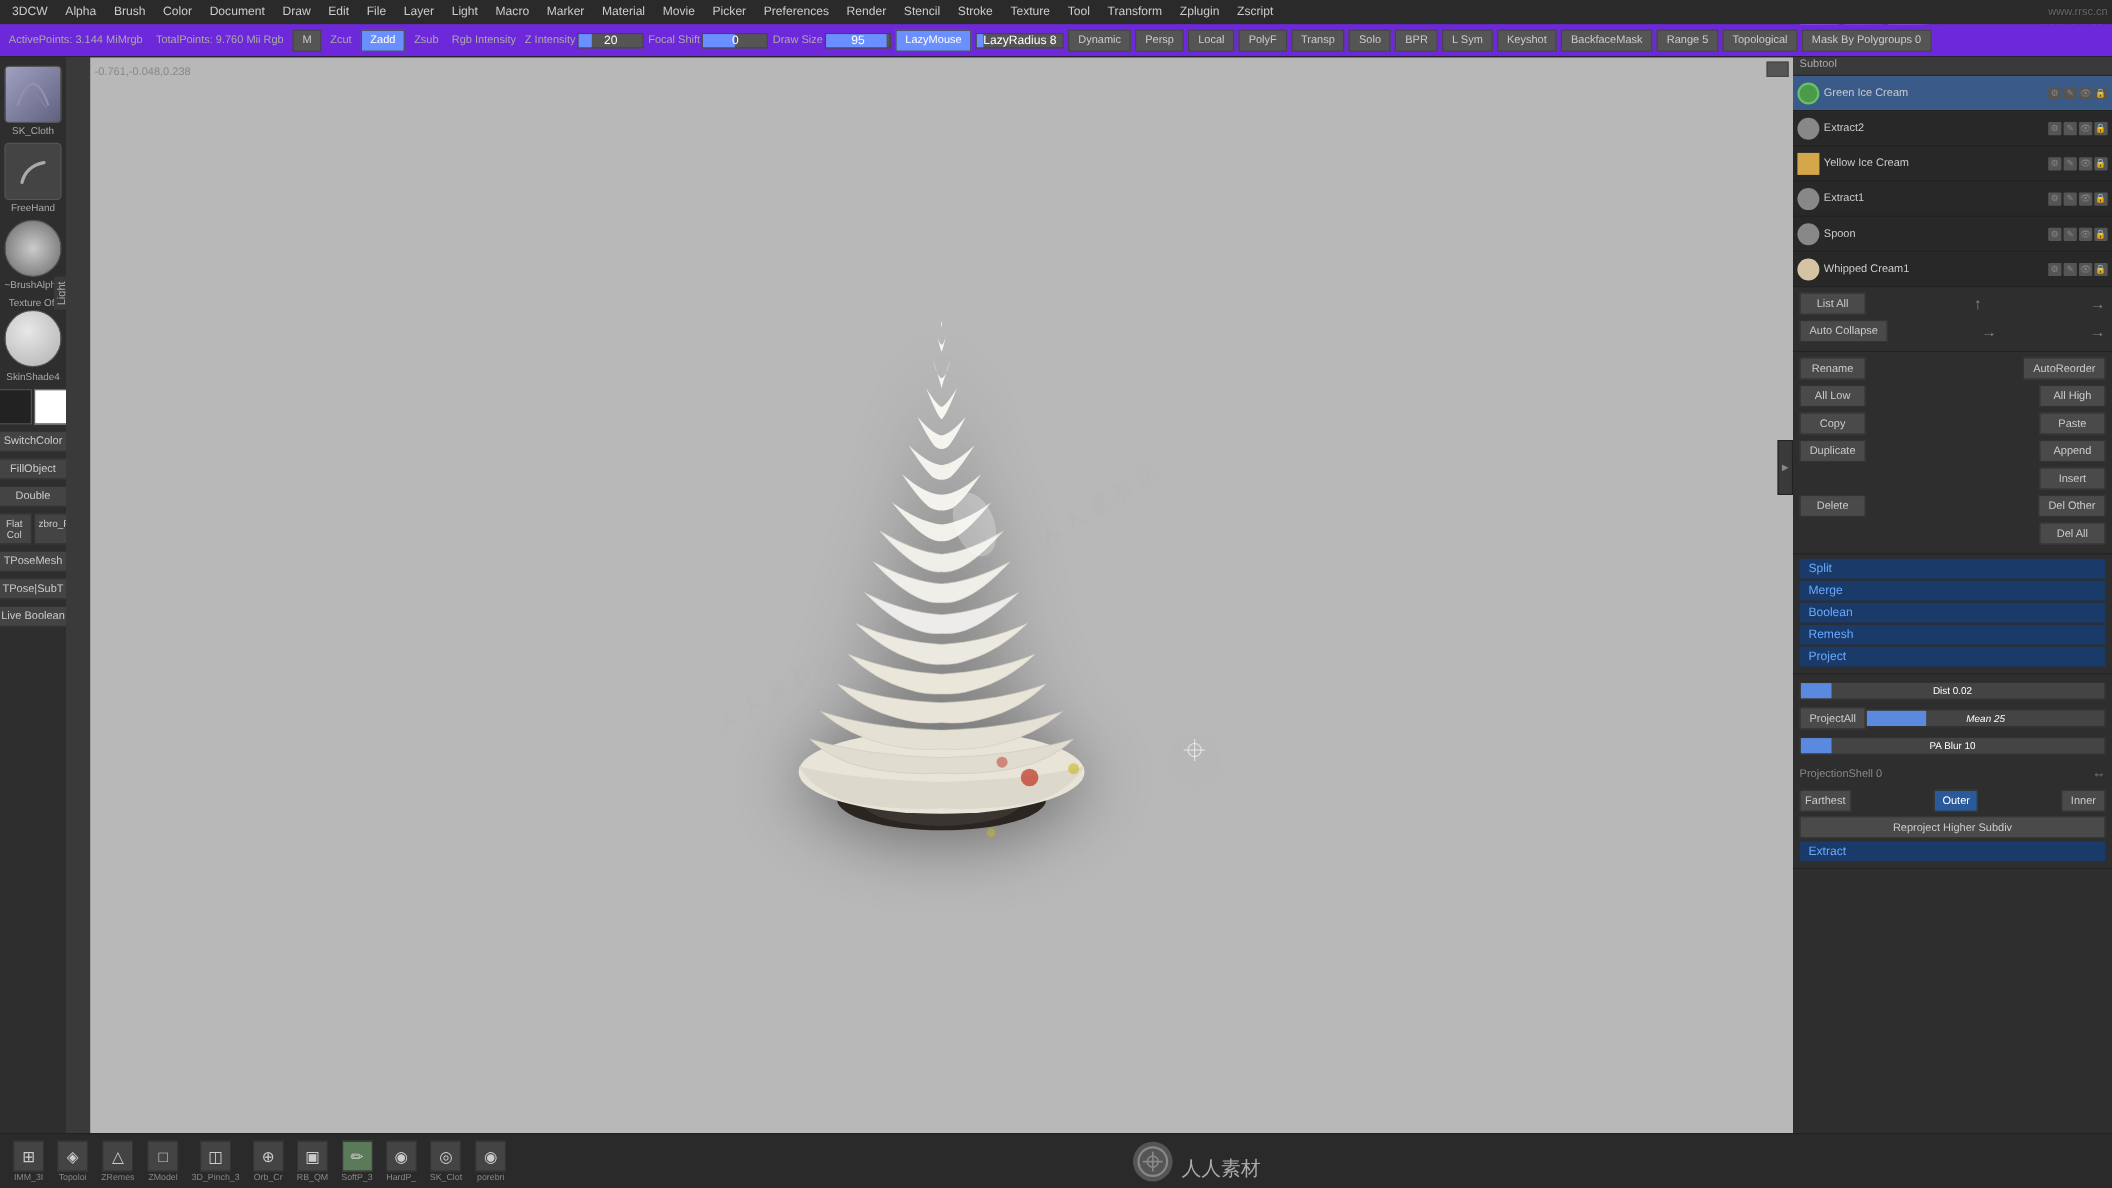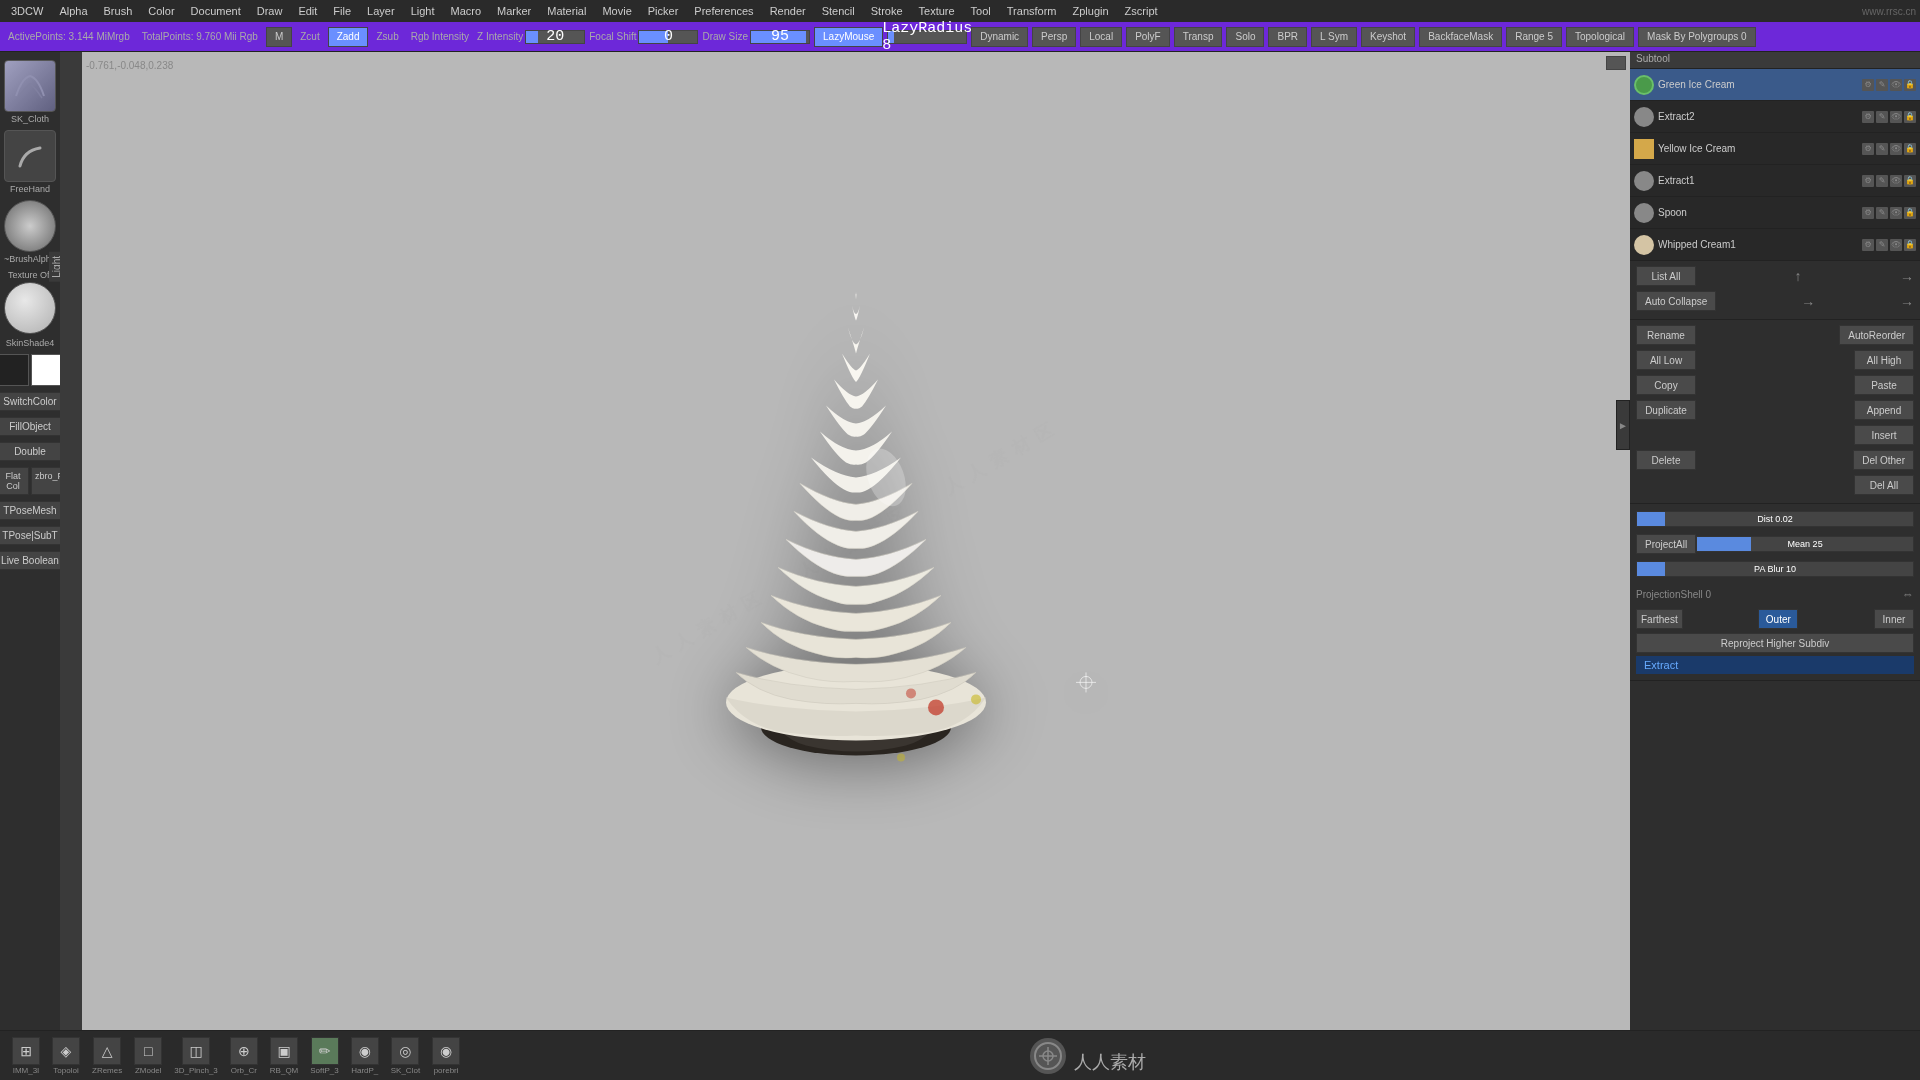--- a/index.html
+++ b/index.html
@@ -77,23 +77,22 @@
     .tool-slider-fill {
       height: 100%;
       background: #6a8fff;
     }
     .tool-slider-text {
       position: absolute;
       top: 0; left: 0; right: 0; bottom: 0;
       display: flex;
       align-items: center;
       justify-content: center;
-      font-size: 15px;
+      font-size: 11px;
       color: #fff;
-      font-family: Liberation Mono, monospace;
     }
 
     
     #left-toolbar {
       position: absolute;
       top: 52px; left: 0;
       width: 60px;
       bottom: 50px;
       background: #2e2e2e;
       z-index: 90;
@@ -732,32 +731,39 @@
     <div class="right-row">
       <button class="right-btn">Delete</button>
       <button class="right-btn">Del Other</button>
     </div>
     <div class="right-row">
       <div></div>
       <button class="right-btn">Del All</button>
     </div>
   </div>
 
+  <div class="right-panel-section">
+    <button class="geometry-btn">Split</button>
+    <button class="geometry-btn">Merge</button>
+    <button class="geometry-btn">Boolean</button>
+    <button class="geometry-btn">Remesh</button>
+    <button class="geometry-btn">Project</button>
+  </div>
 
   <div class="right-panel-section">
     <div class="right-row">
       <span class="section-label"></span>
       <div class="mini-slider" style="width:80px;">
         <div class="mini-slider-fill" style="width:10%;"></div>
         <span class="mini-slider-text">Dist 0.02</span>
       </div>
     </div>
     <div class="right-row">
       <button class="right-btn">ProjectAll</button>
-      <div class="mini-slider" style="width:80px;">
+      <div class="mini-slider" style="width:80px;font-style:italic;">
         <div class="mini-slider-fill" style="width:25%;"></div>
         <span class="mini-slider-text">Mean 25</span>
       </div>
     </div>
     <div class="right-row">
       <span></span>
       <div class="mini-slider" style="width:80px;">
         <div class="mini-slider-fill" style="width:10%;"></div>
         <span class="mini-slider-text">PA Blur 10</span>
       </div>

